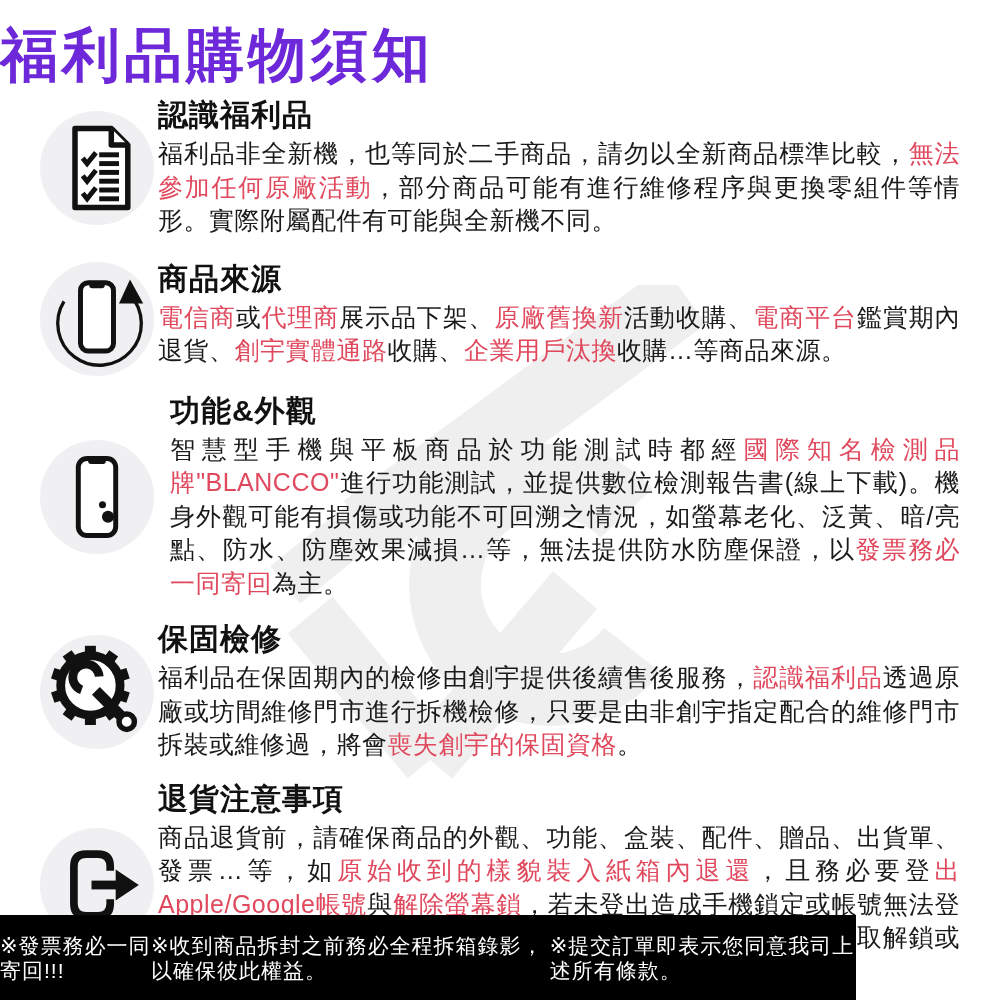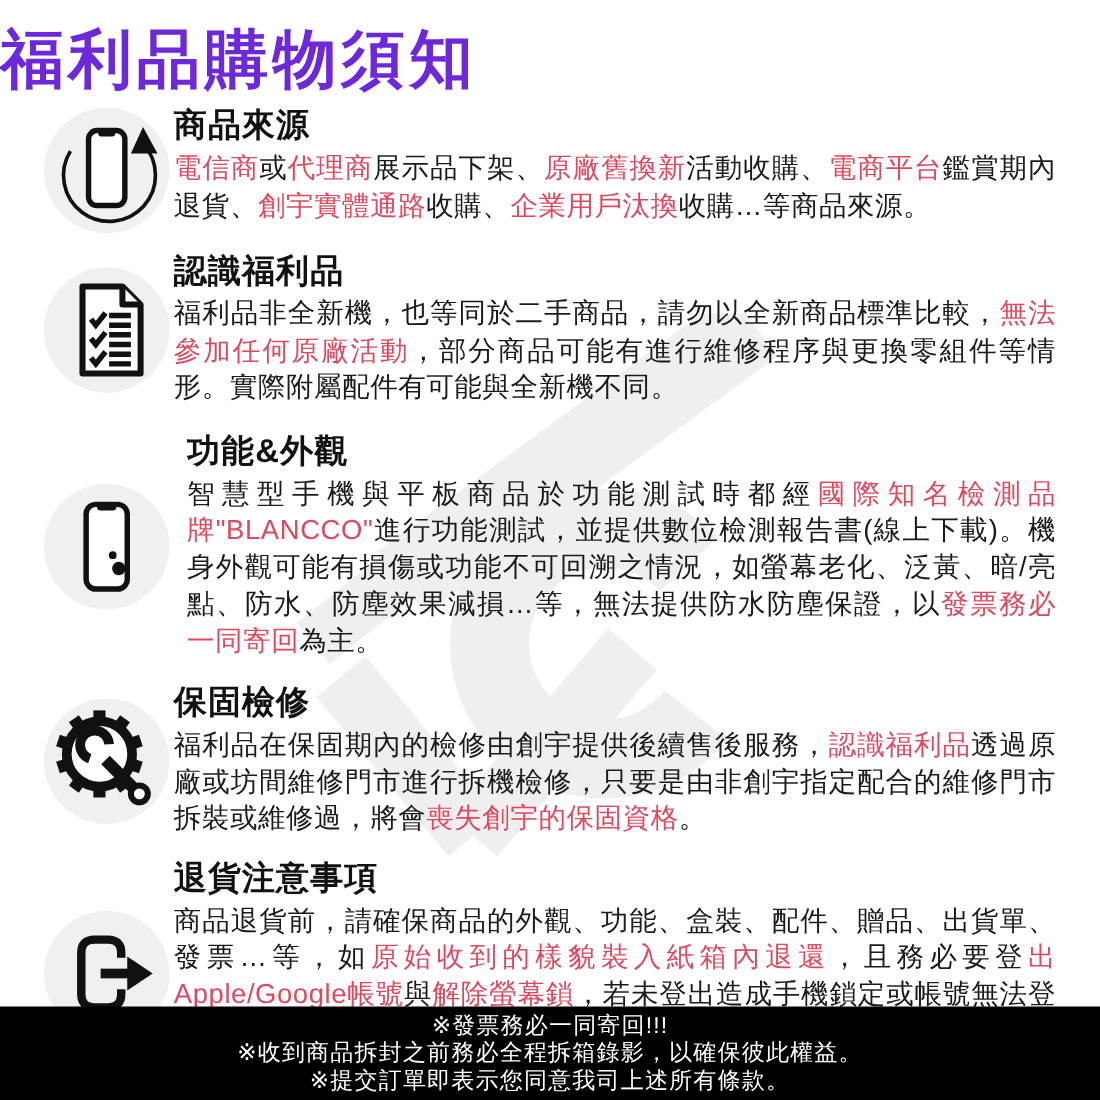--- a/index.html
+++ b/index.html
@@ -40,23 +40,23 @@
     font-size:25px;line-height:33.5px;margin:0;
     letter-spacing:0.5px;color:#1a1a1a;
     text-align:justify;
   }
   .rd{color:#e0495d;}
   .m-s1{margin-bottom:18px;}
   .m-s2{margin-bottom:24px;}
   .m-s3{margin-bottom:22px;gap:12px;}
   .m-s4{margin-bottom:20px;}
   .footer{
-    position:absolute;left:0;bottom:0;width:1000px;height:85px;
+    position:absolute;left:0;bottom:0;width:856px;height:85px;
     background:#000;color:#fff;z-index:2;
-    display:flex;flex-direction:column;justify-content:center;align-items:center;
+    display:flex;flex-direction:row;justify-content:center;align-items:center;
     gap:0;
   }
   .footer-line{font-size:21px;line-height:25px;letter-spacing:1px;}
   svg .stroke{stroke:#111;fill:none;}
 </style>
 </head>
 <body>
 
 <div class="page">
 
@@ -65,37 +65,20 @@
       <line x1="110" y1="245" x2="430" y2="10" stroke-width="72"></line>
       <line x1="30" y1="300" x2="130" y2="220" stroke-width="48"></line>
       <circle cx="295" cy="300" r="105" stroke-width="72" stroke-dasharray="510 150" stroke-dashoffset="-70"></circle>
       <line x1="55" y1="330" x2="175" y2="475" stroke-width="58"></line>
       <line x1="175" y1="475" x2="320" y2="305" stroke-width="58"></line>
     </g>
   </svg>
 
   <div class="content">
     <div class="title">福利品購物須知</div>
-
-    <div class="section m-s1">
-      <div class="icon-col">
-        <div class="circle">
-          <svg width="110" height="110" viewBox="0 0 100 100">
-            <path class="stroke" d="M20 34 A38 38 0 1 0 80 28" stroke-width="3"></path>
-            <polygon points="80,14 92,36 70,36" fill="#111"></polygon>
-            <rect x="35" y="17" width="30" height="62" rx="7" fill="#fff" stroke="#111" stroke-width="4.5"></rect>
-            <rect x="43" y="17" width="14" height="5" rx="2.5" fill="#111"></rect>
-          </svg>
-        </div>
-      </div>
-      <div class="text-col">
-        <h2 class="sec-heading">商品來源</h2>
-        <p class="sec-body"><span class="rd">電信商</span><span>或</span><span class="rd">代理商</span><span>展示品下架、</span><span class="rd">原廠舊換新</span><span>活動收購、</span><span class="rd">電商平台</span><span>鑑賞期內退貨、</span><span class="rd">創宇實體通路</span><span>收購、</span><span class="rd">企業用戶汰換</span><span>收購…等商品來源。</span></p>
-      </div>
-    </div>
 
     <div class="section m-s2">
       <div class="icon-col">
         <div class="circle">
           <svg width="110" height="110" viewBox="0 0 100 100">
             <path d="M30 14 H63 L78 29 V86 H30 Z" fill="#fff" stroke="#111" stroke-width="5" stroke-linejoin="round"></path>
             <path d="M63 14 V29 H78" fill="#fff" stroke="#111" stroke-width="5" stroke-linejoin="round"></path>
             <path class="stroke" d="M37 41 l4 5 l8 -10" stroke-width="4.5"></path>
             <line x1="52" y1="38" x2="70" y2="38" stroke="#111" stroke-width="4.5"></line>
             <line x1="52" y1="46" x2="70" y2="46" stroke="#111" stroke-width="4.5"></line>
@@ -107,20 +90,37 @@
             <line x1="52" y1="78" x2="70" y2="78" stroke="#111" stroke-width="4.5"></line>
           </svg>
         </div>
       </div>
       <div class="text-col">
         <h2 class="sec-heading">認識福利品</h2>
         <p class="sec-body"><span>福利品非全新機，也等同於二手商品，請勿以全新商品標準比較，</span><span class="rd">無法參加任何原廠活動</span><span>，部分商品可能有進行維修程序與更換零組件等情形。實際附屬配件有可能與全新機不同。</span></p>
       </div>
     </div>
 
+    <div class="section m-s1">
+      <div class="icon-col">
+        <div class="circle">
+          <svg width="110" height="110" viewBox="0 0 100 100">
+            <path class="stroke" d="M20 34 A38 38 0 1 0 80 28" stroke-width="3"></path>
+            <polygon points="80,14 92,36 70,36" fill="#111"></polygon>
+            <rect x="35" y="17" width="30" height="62" rx="7" fill="#fff" stroke="#111" stroke-width="4.5"></rect>
+            <rect x="43" y="17" width="14" height="5" rx="2.5" fill="#111"></rect>
+          </svg>
+        </div>
+      </div>
+      <div class="text-col">
+        <h2 class="sec-heading">商品來源</h2>
+        <p class="sec-body"><span class="rd">電信商</span><span>或</span><span class="rd">代理商</span><span>展示品下架、</span><span class="rd">原廠舊換新</span><span>活動收購、</span><span class="rd">電商平台</span><span>鑑賞期內退貨、</span><span class="rd">創宇實體通路</span><span>收購、</span><span class="rd">企業用戶汰換</span><span>收購…等商品來源。</span></p>
+      </div>
+    </div>
+
     <div class="section m-s3">
       <div class="icon-col">
         <div class="circle">
           <svg width="110" height="110" viewBox="0 0 100 100">
             <rect x="33" y="15" width="34" height="70" rx="8" fill="#fff" stroke="#111" stroke-width="4.5"></rect>
             <rect x="42" y="15" width="16" height="5" rx="2.5" fill="#111"></rect>
             <circle cx="55" cy="57" r="3.2" fill="#111"></circle>
             <circle cx="60" cy="68" r="5.5" fill="#111"></circle>
           </svg>
         </div>

